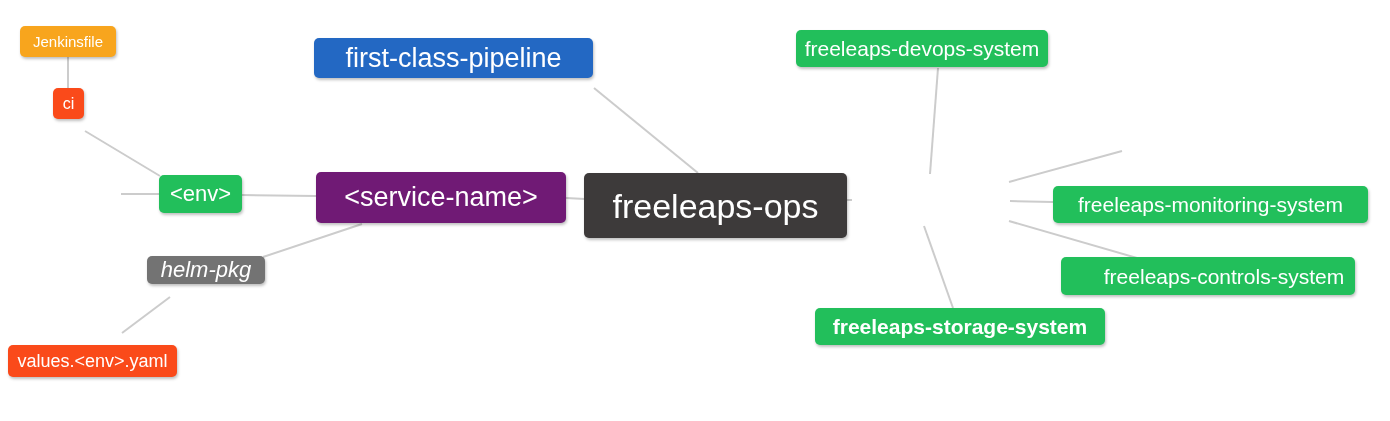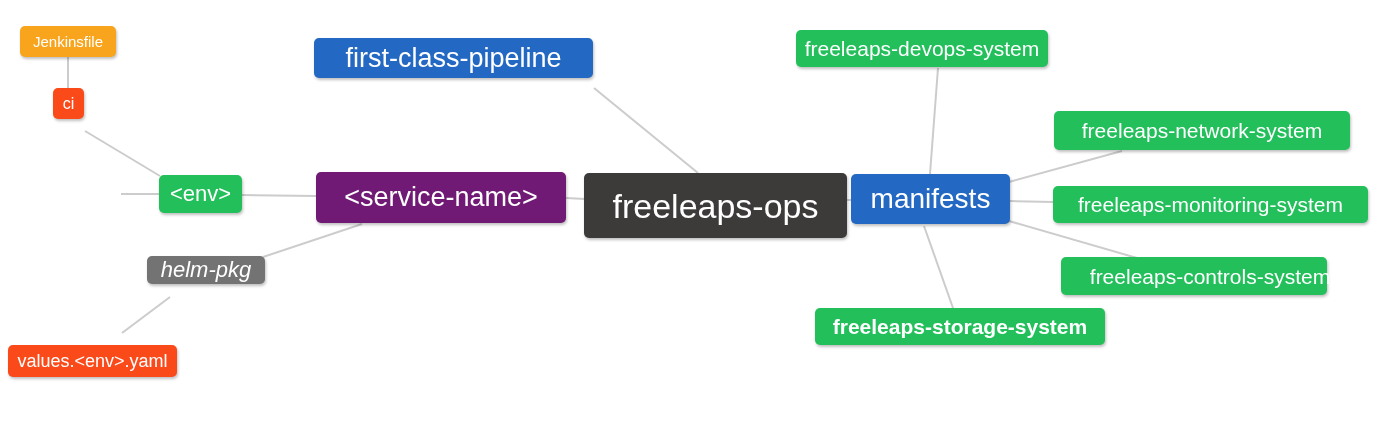--- a/index.html
+++ b/index.html
@@ -62,22 +62,20 @@
     <line x1="1009" y1="221" x2="1137" y2="258" stroke="#cccccc"></line>
     <line x1="924" y1="226" x2="953" y2="308" stroke="#cccccc"></line>
   </svg>
 
   <div class="node" style="left: 20px; top: 26px; width: 96px; height: 31px; font-size: 15px; background: rgb(248, 165, 29);">Jenkinsfile</div>
   <div class="node" style="left: 53px; top: 88px; width: 31px; height: 31px; font-size: 16px; background: rgb(250, 74, 26);">ci</div>
   <div class="node" style="left: 159px; top: 175px; width: 83px; height: 38px; font-size: 22px; background: rgb(34, 191, 91);">&lt;env&gt;</div>
   <div class="node" style="left: 316px; top: 172px; width: 250px; height: 51px; font-size: 27px; background: #701a75;">&lt;service-name&gt;</div>
   <div class="node" style="left: 314px; top: 38px; width: 279px; height: 40px; font-size: 27px; background: rgb(35, 104, 195);">first-class-pipeline</div>
   <div class="node" style="left: 584px; top: 173px; width: 263px; height: 65px; font-size: 34px; background: rgb(61, 58, 58);">freeleaps-ops</div>
-  <div class="node" style="left: 851px; top: 174px; width: 159px; height: 50px; font-size: 28px; background: rgb(35, 104, 195);">manifests</div>
   <div class="node" style="left: 147px; top: 256px; width: 118px; height: 28px; font-size: 22px; background: #737373; font-style: italic;">helm-pkg</div>
   <div class="node" style="left: 8px; top: 333px; width: 169px; height: 32px; font-size: 18px; background: rgb(250, 74, 26); margin-top: 12px;">values.&lt;env&gt;.yaml</div>
   <div class="node" style="left: 796px; top: 30px; width: 252px; height: 37px; font-size: 21px; background: rgb(34, 191, 91);">freeleaps-devops-system</div>
-  <div class="node" style="left: 1054px; top: 111px; width: 296px; height: 39px; font-size: 21px; background: rgb(34, 191, 91);">freeleaps-network-system</div>
   <div class="node" style="left: 1053px; top: 186px; width: 315px; height: 37px; font-size: 21px; background: rgb(34, 191, 91);">freeleaps-monitoring-system</div>
-  <div class="node" style="left: 1061px; top: 257px; width: 266px; height: 38px; font-size: 21px; background: rgb(34, 191, 91); padding-left: 32px;">freeleaps-controls-system</div>
+  <div class="node" style="left: 1061px; top: 257px; width: 294px; height: 38px; font-size: 21px; background: rgb(34, 191, 91); padding-left: 32px;">freeleaps-controls-system</div>
   <div class="node" style="left: 815px; top: 308px; width: 290px; height: 37px; font-size: 21px; background: rgb(34, 191, 91); font-weight: bold;">freeleaps-storage-system</div>
 
 </div>
 
 </body></html>

